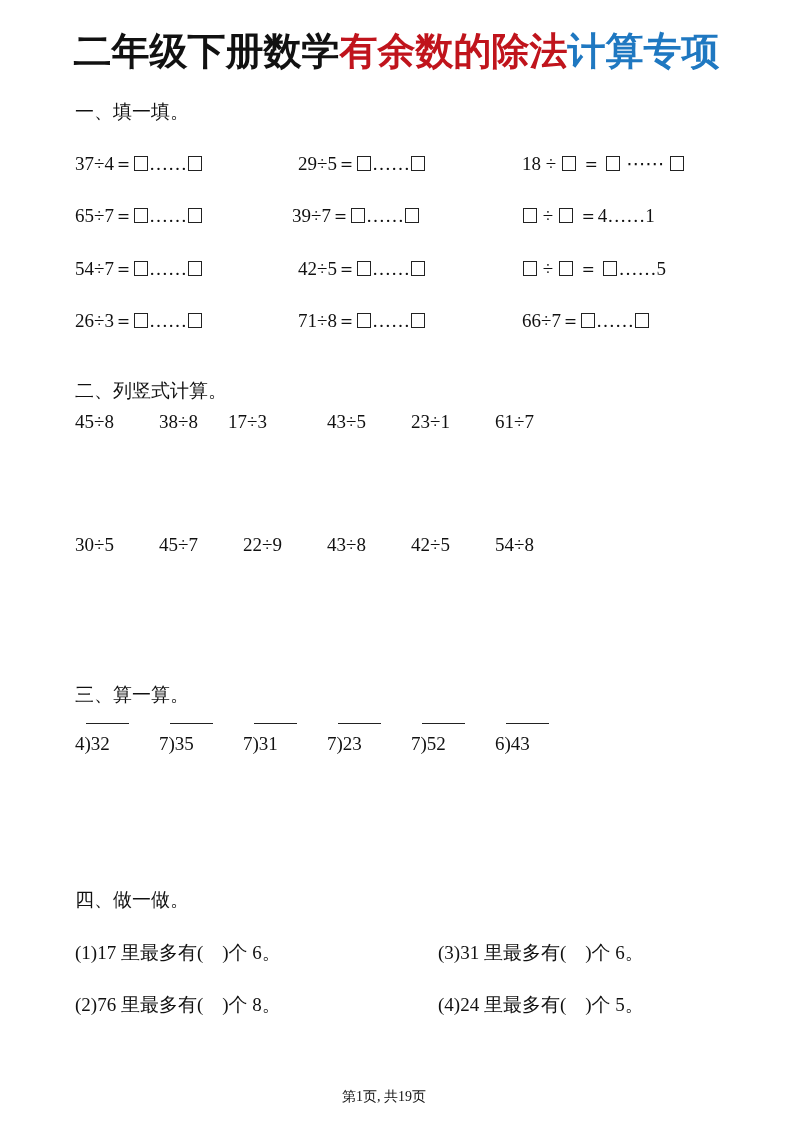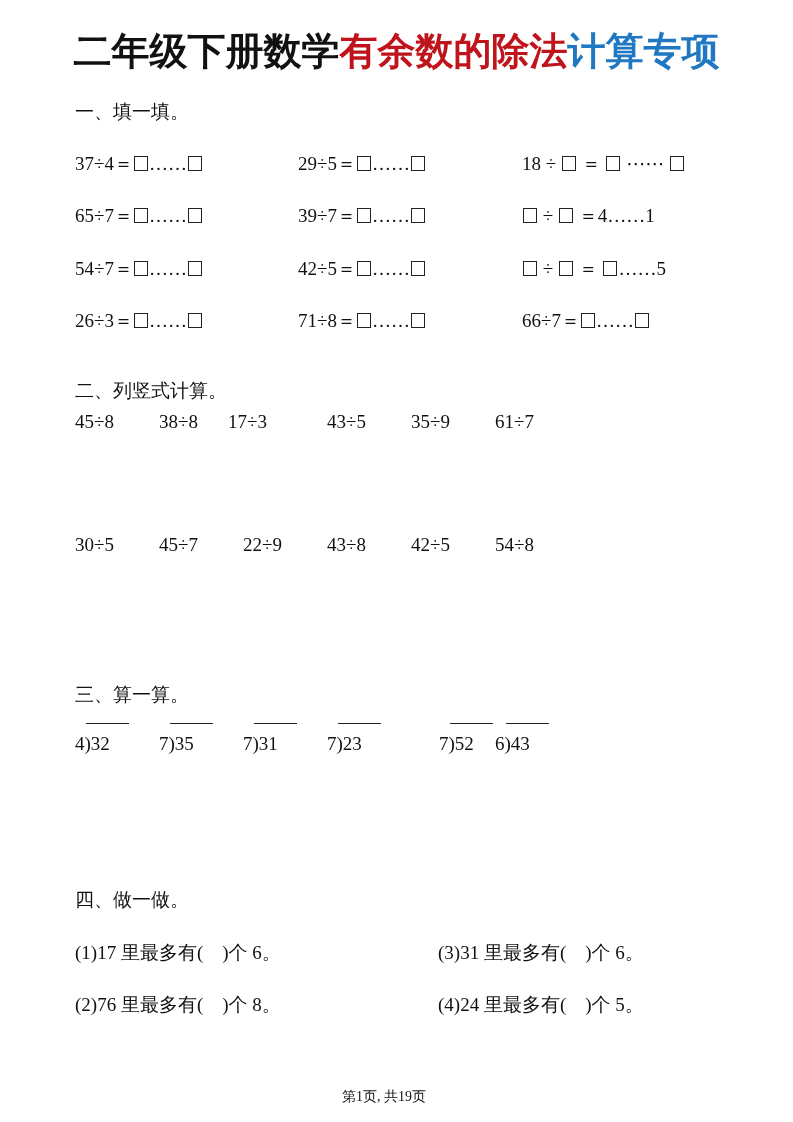--- a/index.html
+++ b/index.html
@@ -27,52 +27,52 @@
   <span class="t-black">二年级下册数学</span><span class="t-red">有余数的除法</span><span class="t-blue">计算专项</span>
 </div>
 
 <div class="abs section" style="top:99px;">一、填一填。</div>
 
 <div class="abs eq" style="left:75px; top:151px;"><span>37÷4＝</span><span class="box"></span><span>……</span><span class="box"></span></div>
 <div class="abs eq" style="left:298px; top:151px;"><span>29÷5＝</span><span class="box"></span><span>……</span><span class="box"></span></div>
 <div class="abs eq" style="left:522px; top:151px;">18 ÷ <span class="box"></span> ＝ <span class="box"></span> ⋯⋯ <span class="box"></span></div>
 
 <div class="abs eq" style="left:75px; top:203px;"><span>65÷7＝</span><span class="box"></span><span>……</span><span class="box"></span></div>
-<div class="abs eq" style="left:298px; top:203px;"><span>39÷7＝</span><span class="box"></span><span>……</span><span class="box"></span></div>
+<div class="abs eq" style="left:292px; top:203px;"><span>39÷7＝</span><span class="box"></span><span>……</span><span class="box"></span></div>
 <div class="abs eq" style="left:522px; top:203px;"><span class="box"></span> ÷ <span class="box"></span> ＝4……1</div>
 
 <div class="abs eq" style="left:75px; top:256px;"><span>54÷7＝</span><span class="box"></span><span>……</span><span class="box"></span></div>
 <div class="abs eq" style="left:298px; top:256px;"><span>42÷5＝</span><span class="box"></span><span>……</span><span class="box"></span></div>
 <div class="abs eq" style="left:522px; top:256px;"><span class="box"></span> ÷ <span class="box"></span> ＝ <span class="box"></span>……5</div>
 
 <div class="abs eq" style="left:75px; top:308px;"><span>26÷3＝</span><span class="box"></span><span>……</span><span class="box"></span></div>
 <div class="abs eq" style="left:298px; top:308px;"><span>71÷8＝</span><span class="box"></span><span>……</span><span class="box"></span></div>
 <div class="abs eq" style="left:522px; top:308px;"><span>66÷7＝</span><span class="box"></span><span>……</span><span class="box"></span></div>
 
 <div class="abs section" style="top:361px;margin-top:17px;">二、列竖式计算。</div>
 <div class="abs eq" style="left:75px; top:411px;">45÷8</div>
 <div class="abs eq" style="left:159px; top:411px;">38÷8</div>
 <div class="abs eq" style="left:228px; top:411px;">17÷3</div>
 <div class="abs eq" style="left:327px; top:411px;">43÷5</div>
-<div class="abs eq" style="left:411px; top:411px;">35÷9</div>
+<div class="abs eq" style="left:411px; top:411px;">23÷1</div>
 <div class="abs eq" style="left:495px; top:411px;">61÷7</div>
 
 <div class="abs eq" style="left:75px; top:534px;">30÷5</div>
 <div class="abs eq" style="left:159px; top:534px;">45÷7</div>
 <div class="abs eq" style="left:243px; top:534px;">22÷9</div>
 <div class="abs eq" style="left:327px; top:534px;">43÷8</div>
 <div class="abs eq" style="left:411px; top:534px;">42÷5</div>
 <div class="abs eq" style="left:495px; top:534px;">54÷8</div>
 
 <div class="abs section" style="top:682px;">三、算一算。</div>
 <div class="ld" style="left:75px; top:733px;"><span class="bar"></span><span>4</span>)<span>32</span></div>
 <div class="ld" style="left:159px; top:733px;"><span class="bar"></span><span>7</span>)<span>35</span></div>
 <div class="ld" style="left:243px; top:733px;"><span class="bar"></span><span>7</span>)<span>31</span></div>
 <div class="ld" style="left:327px; top:733px;"><span class="bar"></span><span>7</span>)<span>23</span></div>
-<div class="ld" style="left:411px; top:733px;margin-left:28px;"><span class="bar"></span><span>7</span>)<span>52</span></div>
+<div class="ld" style="left:411px; top:733px;"><span class="bar"></span><span>7</span>)<span>52</span></div>
 <div class="ld" style="left:495px; top:733px;"><span class="bar"></span><span>6</span>)<span>43</span></div>
 
 <div class="abs section" style="top:887px;">四、做一做。</div>
 <div class="abs eq" style="left:75px; top:940px; white-space:pre;">(1)17 里最多有(    )个 6。</div>
 <div class="abs eq" style="left:438px; top:940px; white-space:pre;">(3)31 里最多有(    )个 6。</div>
 <div class="abs eq" style="left:75px; top:992px; white-space:pre;text-align:center;">(2)76 里最多有(    )个 8。</div>
 <div class="abs eq" style="left:438px; top:992px; white-space:pre;">(4)24 里最多有(    )个 5。</div>
 
 <div class="abs footer">第1页, 共19页</div>
 

